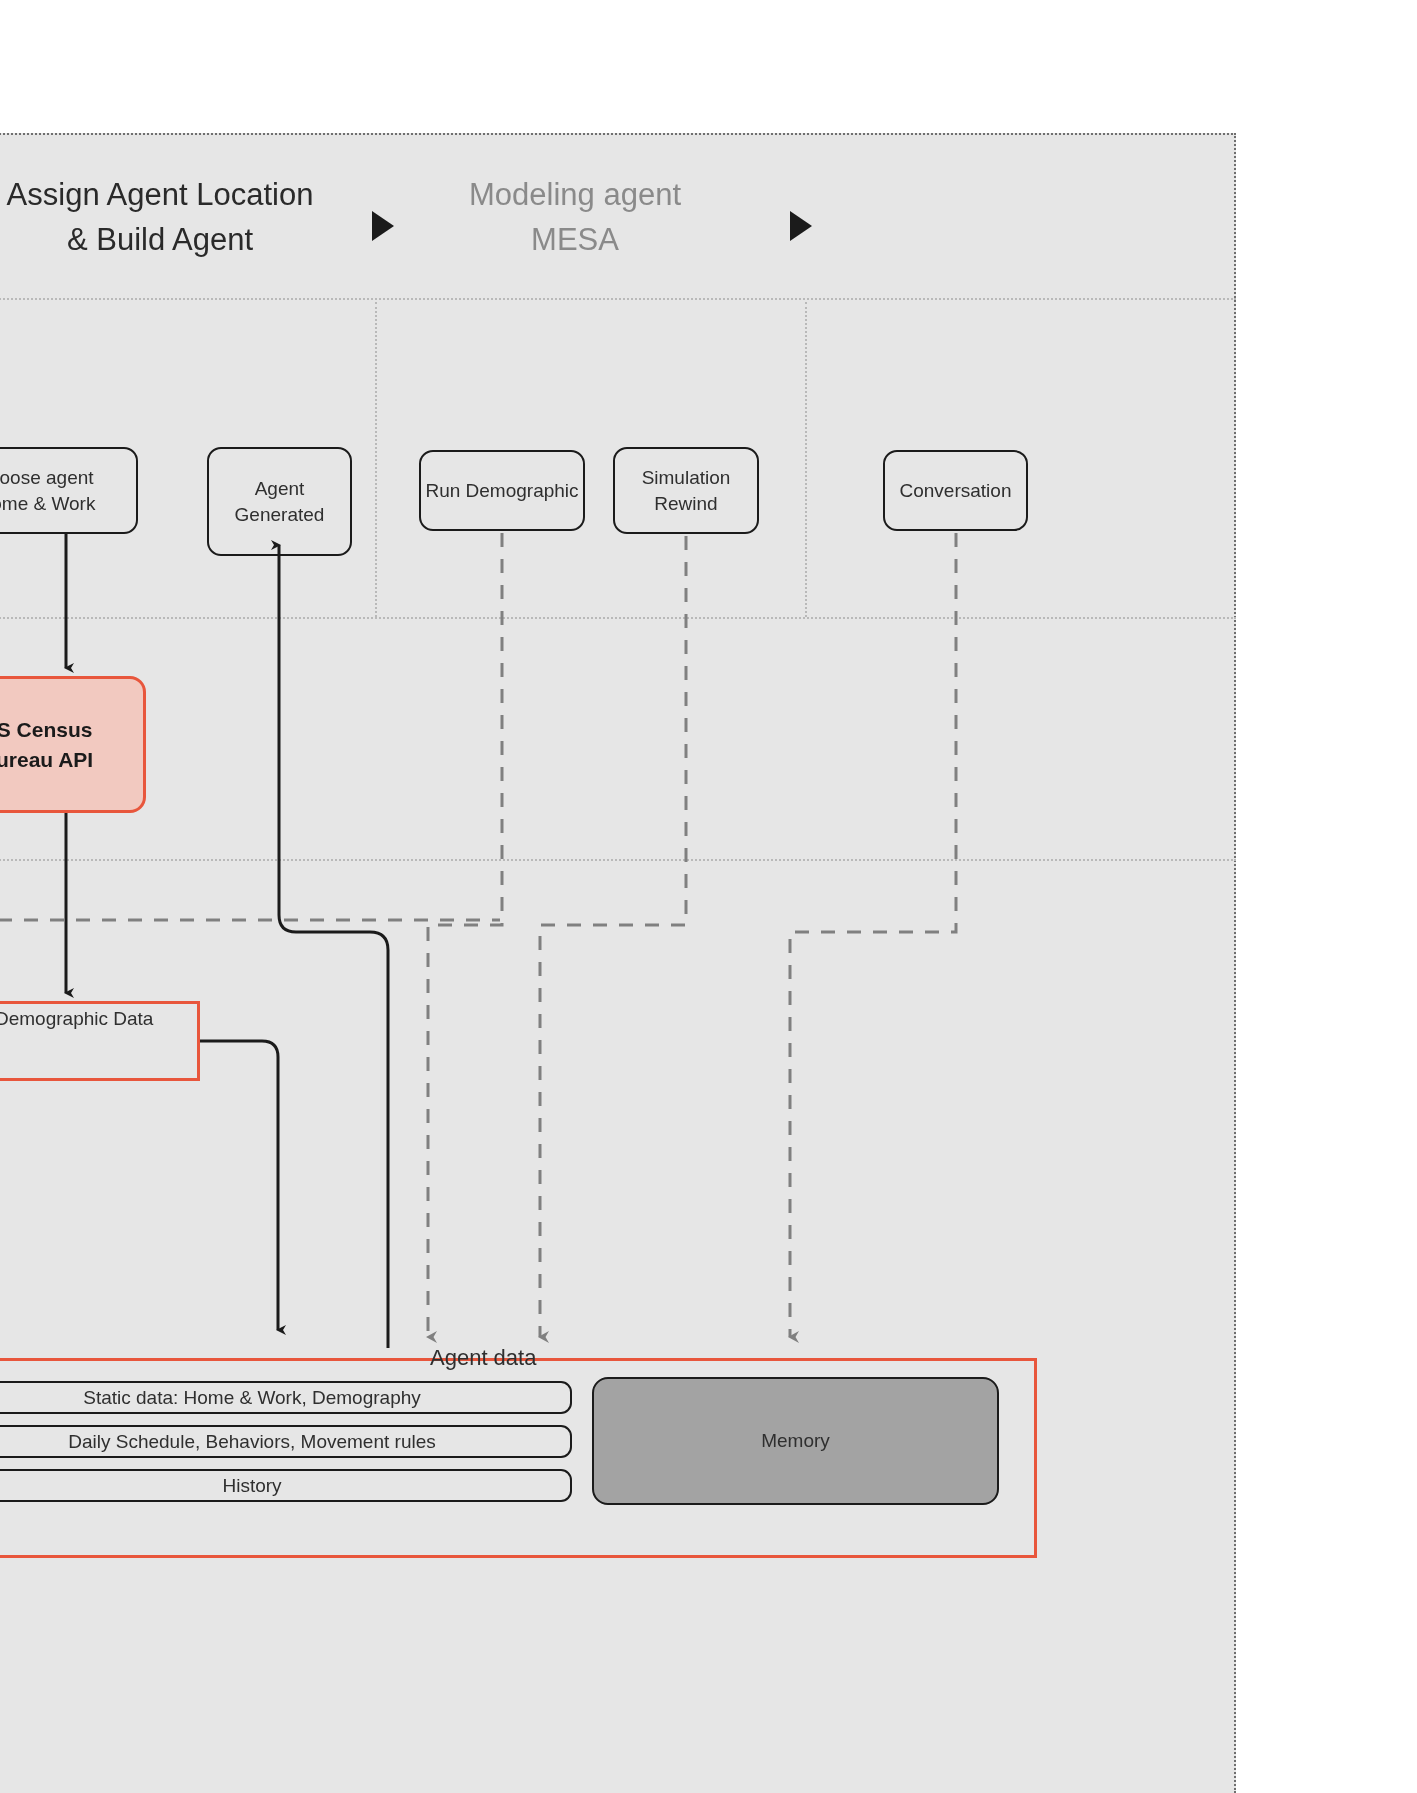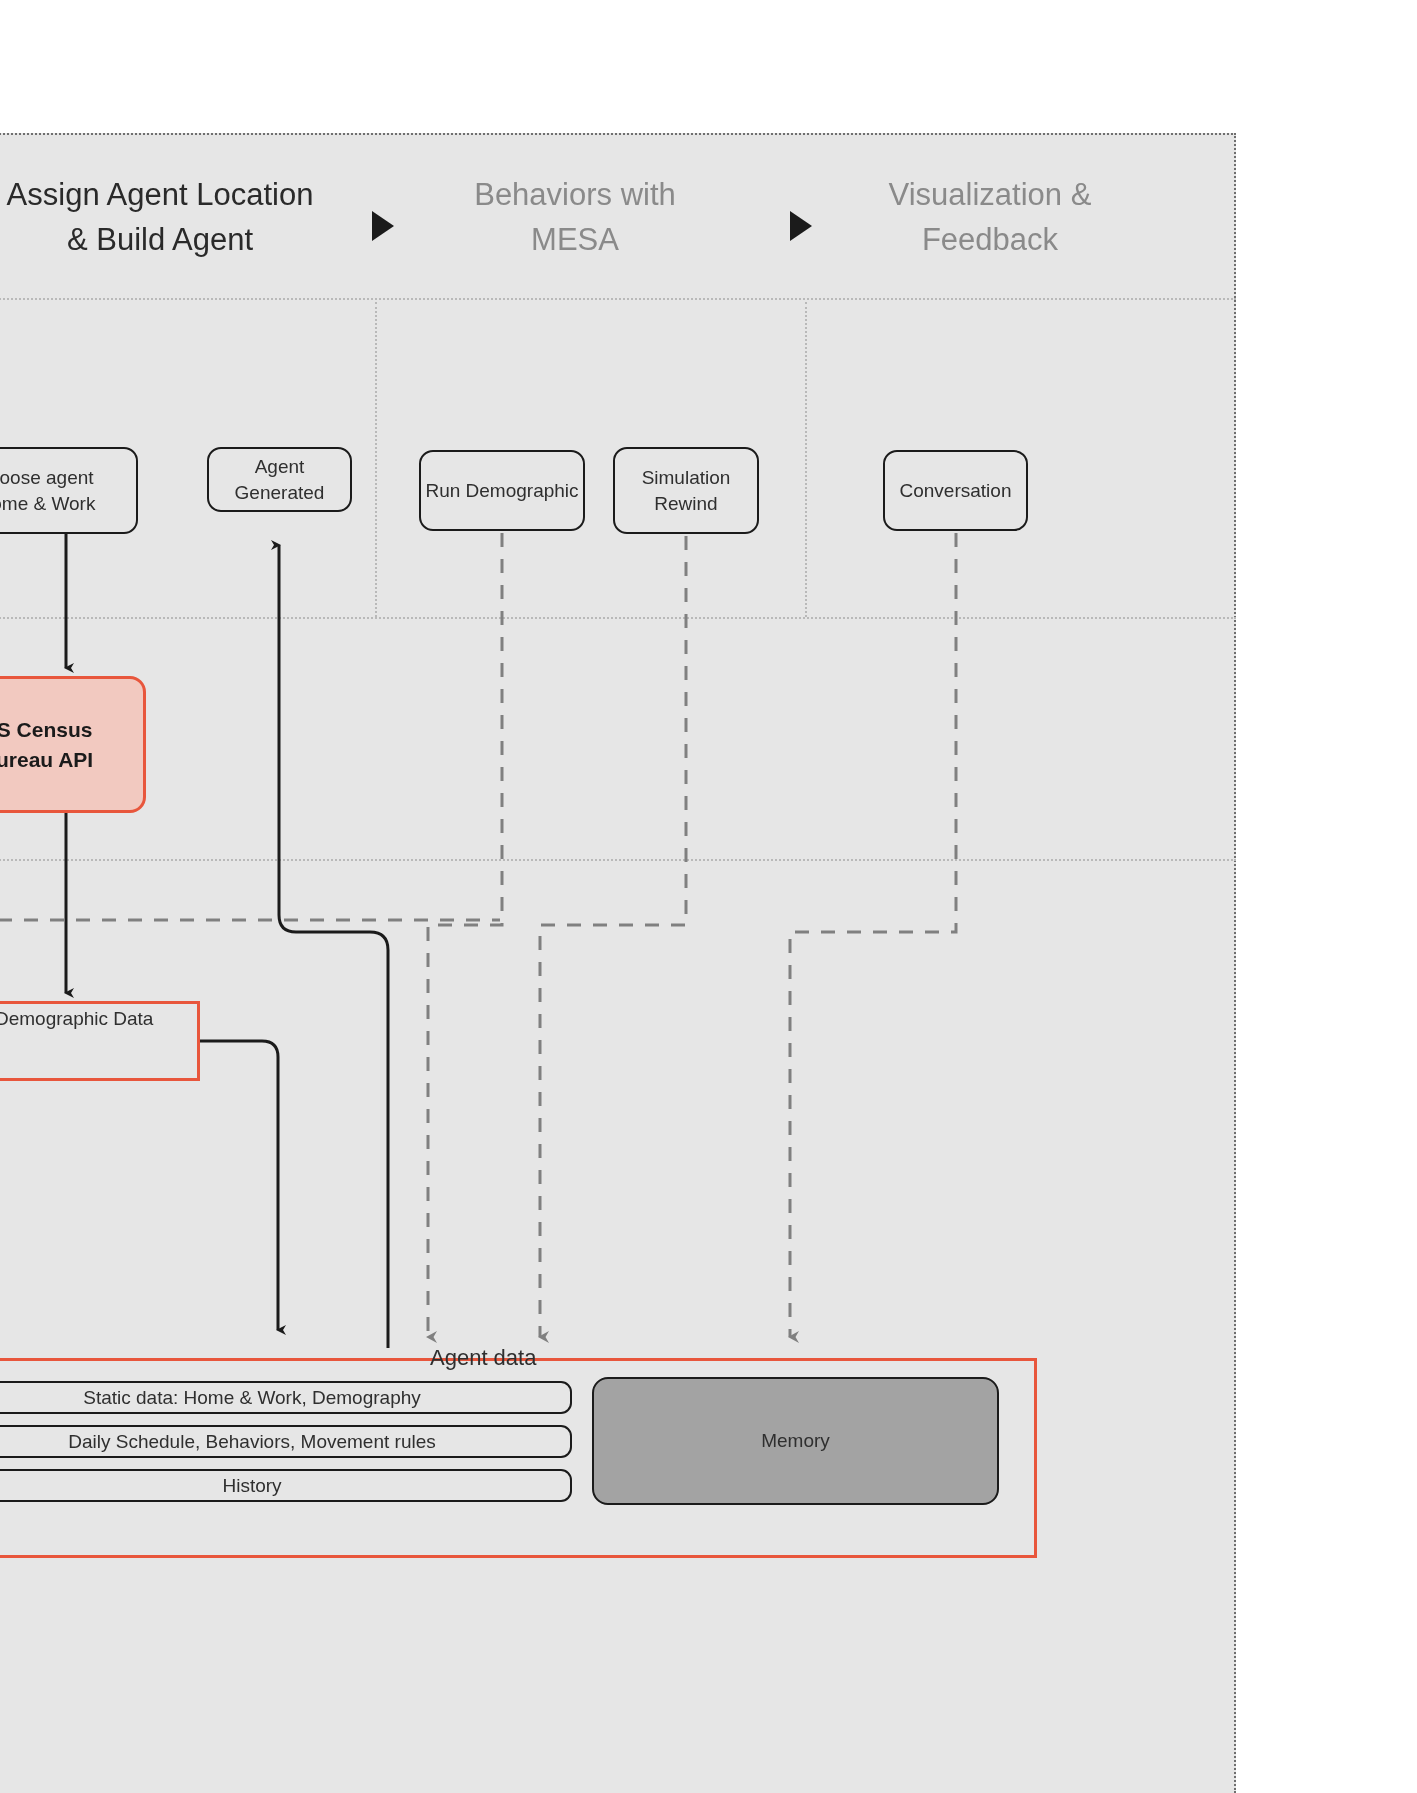--- a/index.html
+++ b/index.html
@@ -127,36 +127,34 @@
 <body>
 
 <div id="stage">
 
   <div class="outer-frame"></div>
 
   <div class="phase-band">
     <div class="phase p1">Assign Agent Location
 &amp; Build Agent</div>
     <div class="phase-arrow a1"></div>
-    <div class="phase p2">Behaviors with
+    <div class="phase p2">Modeling agent
 MESA</div>
     <div class="phase-arrow a2"></div>
-    <div class="phase p3">Visualization &amp;
-Feedback</div>
   </div>
 
   <div class="hsep h1"></div>
   <div class="hsep h2"></div>
   <div class="vsep s1"></div>
   <div class="vsep s2"></div>
 
   <div class="pbox" style="left:-65px;top:447px;width:203px;height:87px;">choose agent
 Home &amp; Work</div>
 
-  <div class="pbox" style="left:207px;top:447px;width:145px;height:65px;">Agent
+  <div class="pbox" style="left:207px;top:447px;width:145px;height:109px;">Agent
 Generated</div>
 
   <div class="pbox" style="left:419px;top:450px;width:166px;height:81px;">Run Demographic</div>
 
   <div class="pbox" style="left:613px;top:447px;width:146px;height:87px;">Simulation
 Rewind</div>
 
   <div class="pbox" style="left:883px;top:450px;width:145px;height:81px;">Conversation</div>
 
   <div class="apibox" style="left:-72px;top:676px;width:218px;height:137px;">US Census

